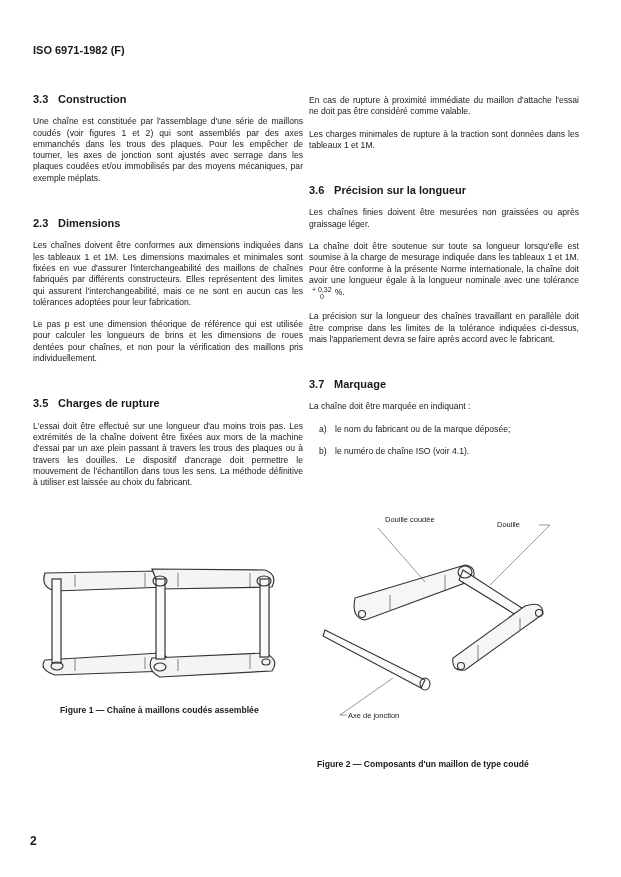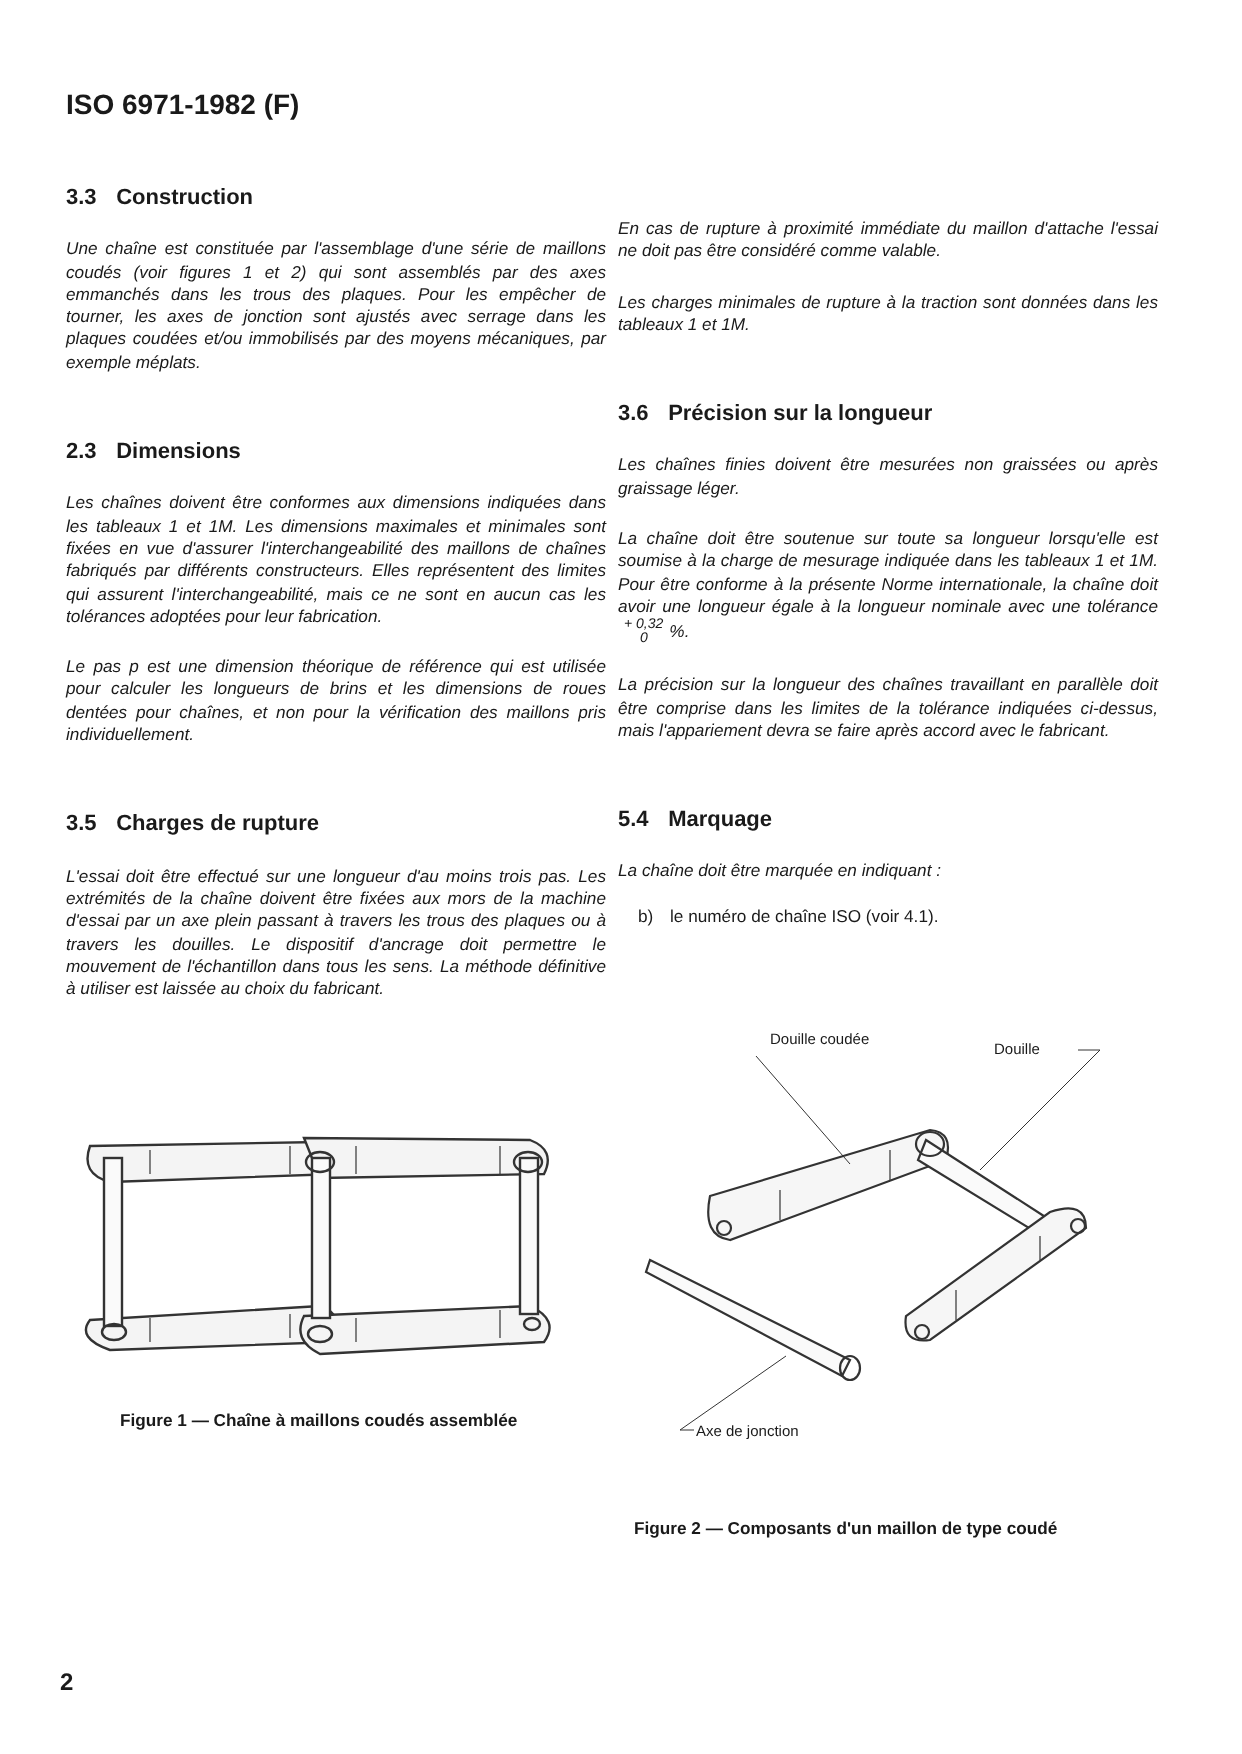--- a/index.html
+++ b/index.html
@@ -1,24 +1,24 @@
 <!DOCTYPE html>
 <html><head>
 <meta charset="utf-8">
 <style>
   html, body { margin:0; padding:0; background:#fff; }
   body { width:621px; height:877px; position:relative; overflow:hidden;
          font-family:"Liberation Sans", sans-serif; color:#1a1a1a; }
-  .hdr { position:absolute; left:33px; top:44px; font-size:14px; font-weight:bold; }
+  .hdr { position:absolute; left:33px; top:44px; font-size:11px; font-weight:bold; }
   .col { position:absolute; width:270px; font-size:8.6px; line-height:11.3px; }
   .col-left { left:33px; top:94px; }
   .col-right { left:309px; top:95px; }
   h3 { margin:0 0 11px 0; font-size:11px; font-weight:bold; }
   h3 .num { display:inline-block; width:22px; }
-  p { margin:14px 0 11px 0; text-align:justify;font-style:italic; }
+  p { margin:0 0 11px 0; text-align:justify; }
   .sec { margin-top:34px; }
   .list-item { margin:0 0 11px 10px; }
   .list-item .lbl { display:inline-block; width:16px; }
   .tol { display:inline-flex; flex-direction:column; font-size:7px; line-height:7px; vertical-align:middle; margin:0 3px; }
   .tol span:first-child { position:relative; }
   .fig { position:absolute; }
   .fig1 { left:30px; top:565px; width:270px; height:120px; }
   .fig2 { left:315px; top:510px; width:290px; height:210px; }
   .cap { position:absolute; font-size:8.6px; font-weight:bold; }
   .cap1 { left:48px; top:705px;padding-left:12px; }
@@ -48,22 +48,23 @@
   <p>Les charges minimales de rupture à la traction sont données dans les tableaux 1 et 1M.</p>
 
   <h3 class="sec"><span class="num">3.6</span> <span>Précision sur la longueur</span></h3>
   <p>Les chaînes finies doivent être mesurées non graissées ou après graissage léger.</p>
   <p><span>La chaîne doit être soutenue sur toute sa longueur lorsqu'elle est soumise à la charge de mesurage indiquée dans les tableaux 1 et 1M. Pour être conforme à la présente Norme internationale, la chaîne doit avoir une longueur égale à la longueur nominale avec une tolérance</span><span class="tol">
         <span>+ 0,32</span>
         <span style="padding-left:8px">0</span>
       </span><span>%.</span></p>
   <p>La précision sur la longueur des chaînes travaillant en parallèle doit être comprise dans les limites de la tolérance indiquées ci-dessus, mais l'appariement devra se faire après accord avec le fabricant.</p>
 
-  <h3 class="sec"><span class="num">5.4</span> <span>Marquage</span></h3>
+  <h3 class="sec"><span class="num">3.7</span> <span>Marquage</span></h3>
   <p>La chaîne doit être marquée en indiquant :</p>
+  <div class="list-item"><span class="lbl">a)</span><span>le nom du fabricant ou de la marque déposée;</span></div>
   <div class="list-item"><span class="lbl">b)</span><span>le numéro de chaîne ISO (voir 4.1).</span></div>
 </div>
 
 <svg class="fig fig1" viewBox="0 0 270 120" fill="none" stroke="#333" stroke-width="1.2">
 
   <path d="M15 8 L130 6 Q142 10 138 22 L25 26 Q10 22 15 8 Z" fill="#f4f4f4"></path>
   <path d="M122 4 L235 5 Q248 10 242 22 L130 24 Z" fill="#f4f4f4"></path>
 
   <path d="M15 95 L130 88 Q142 92 138 106 L25 110 Q8 104 15 95 Z" fill="#f4f4f4"></path>
   <path d="M122 93 L235 88 Q250 95 242 106 L130 112 Q116 105 122 93 Z" fill="#f4f4f4"></path>

